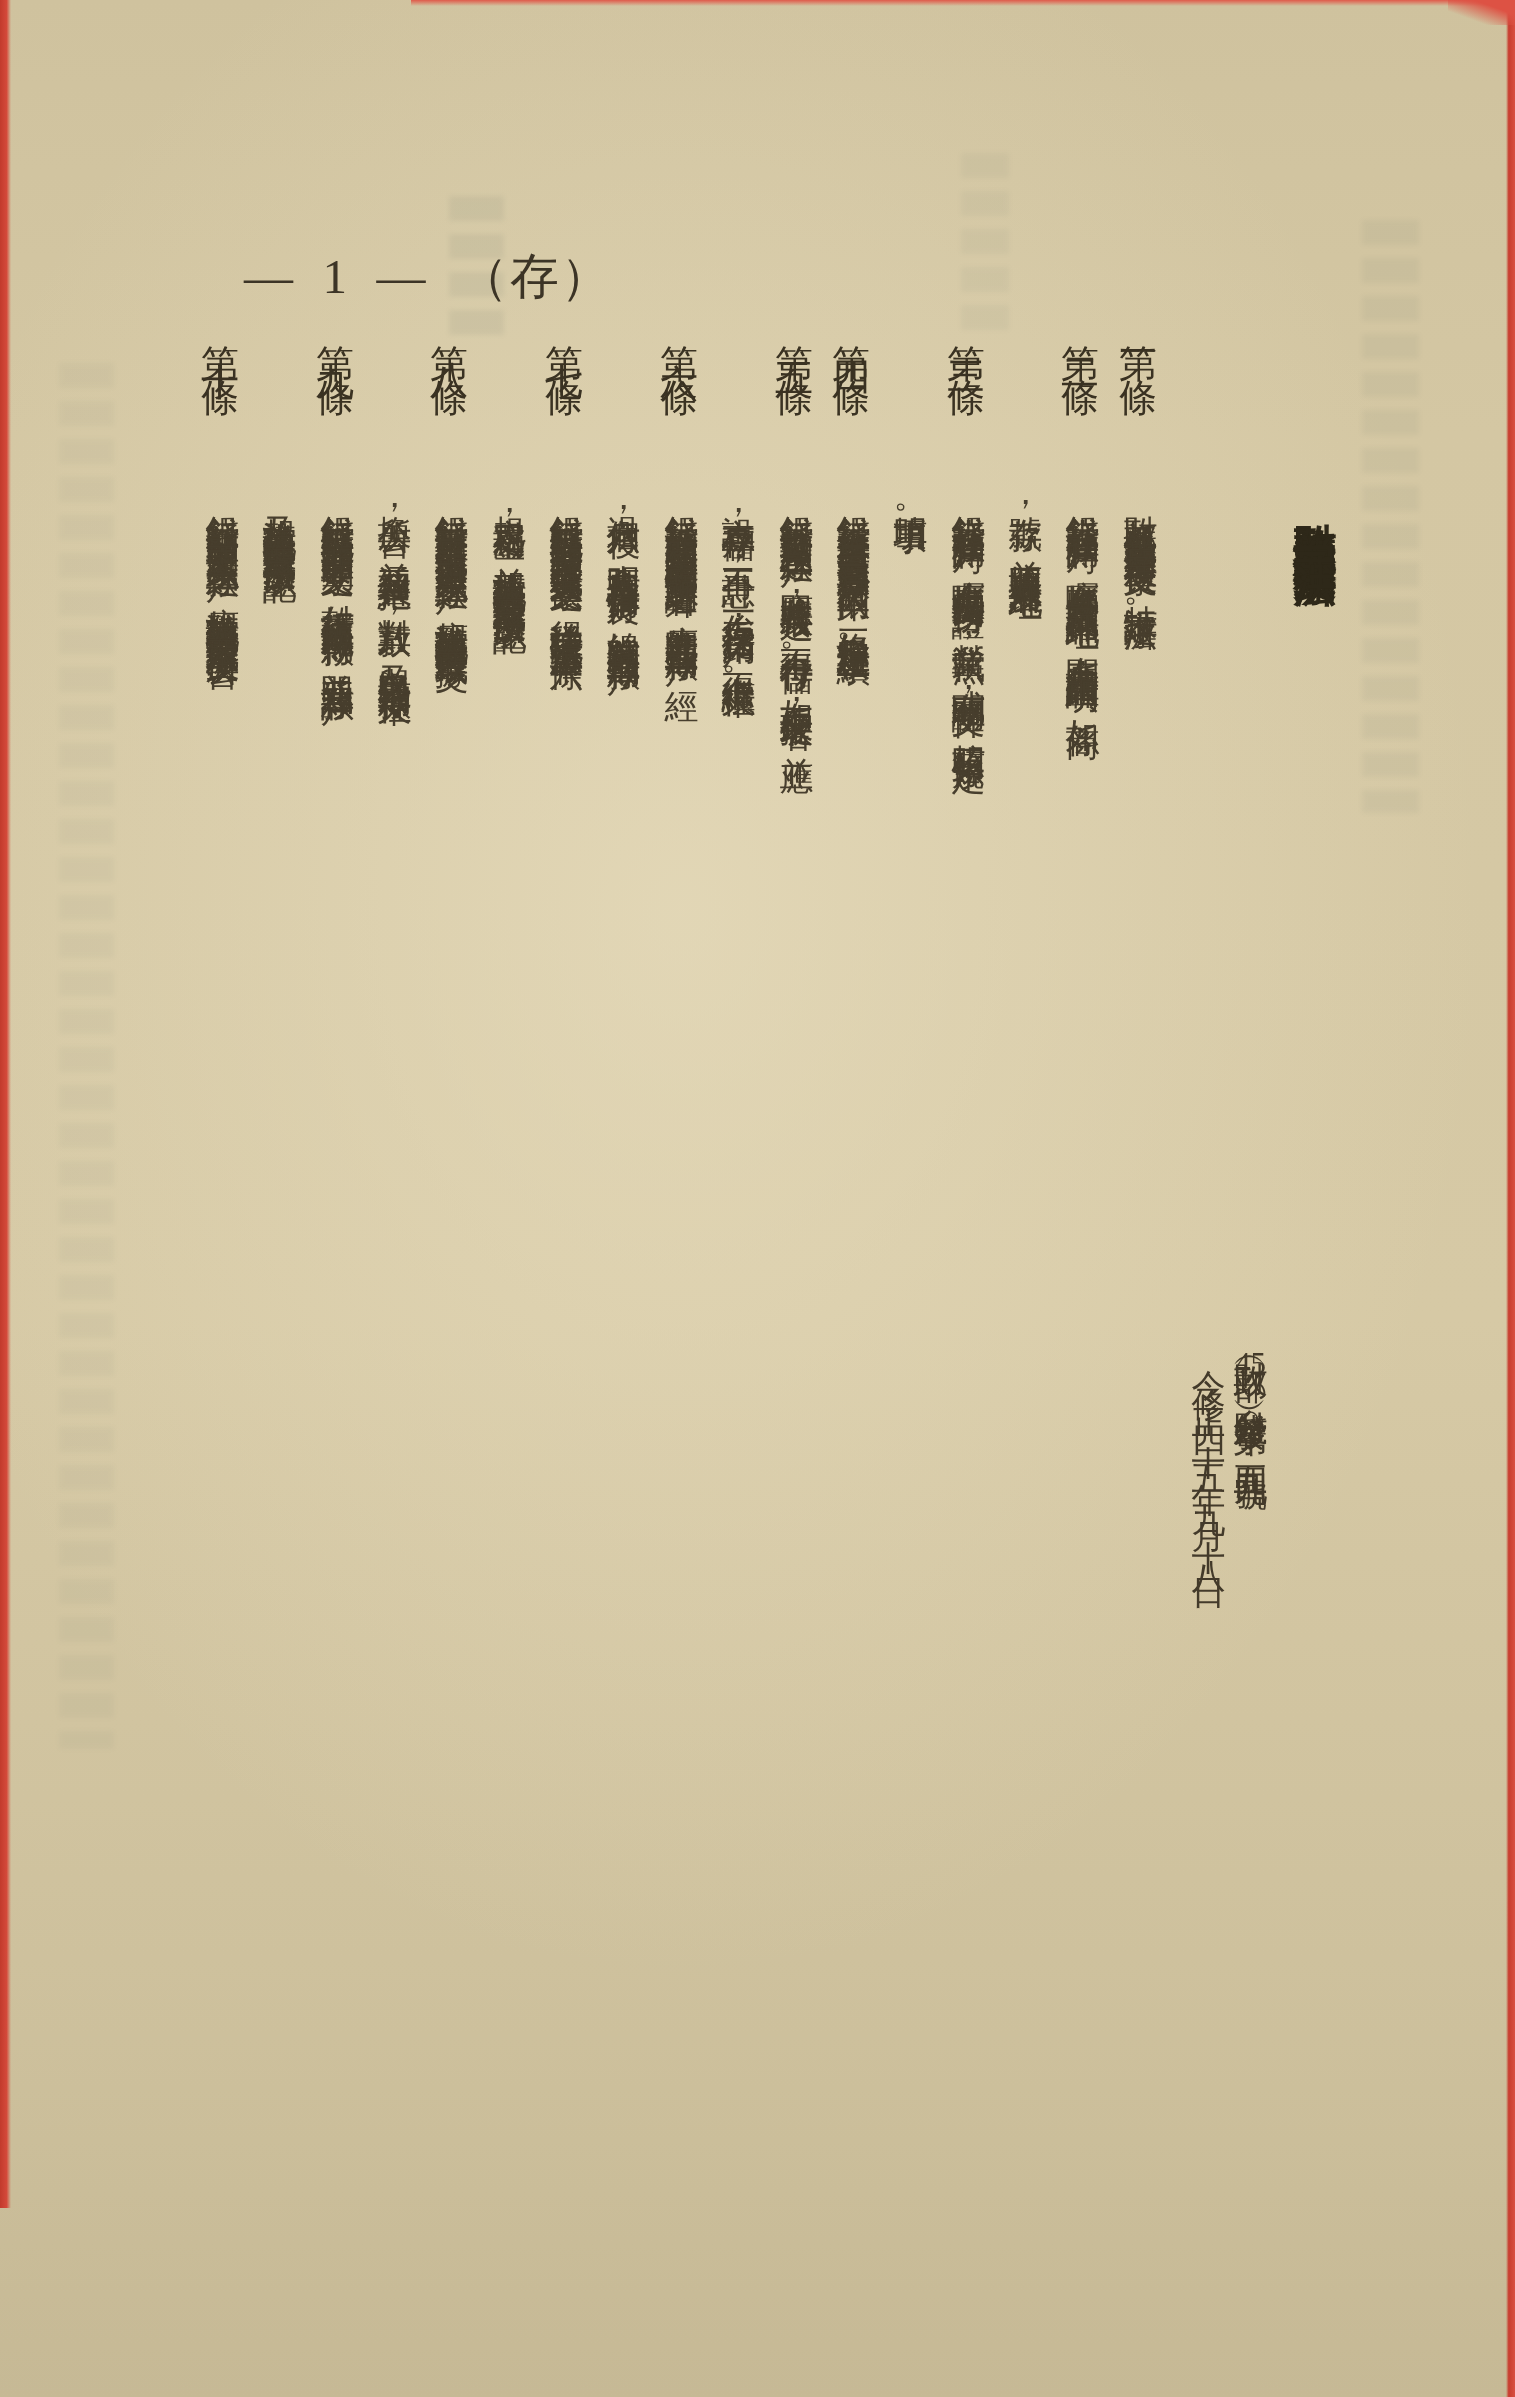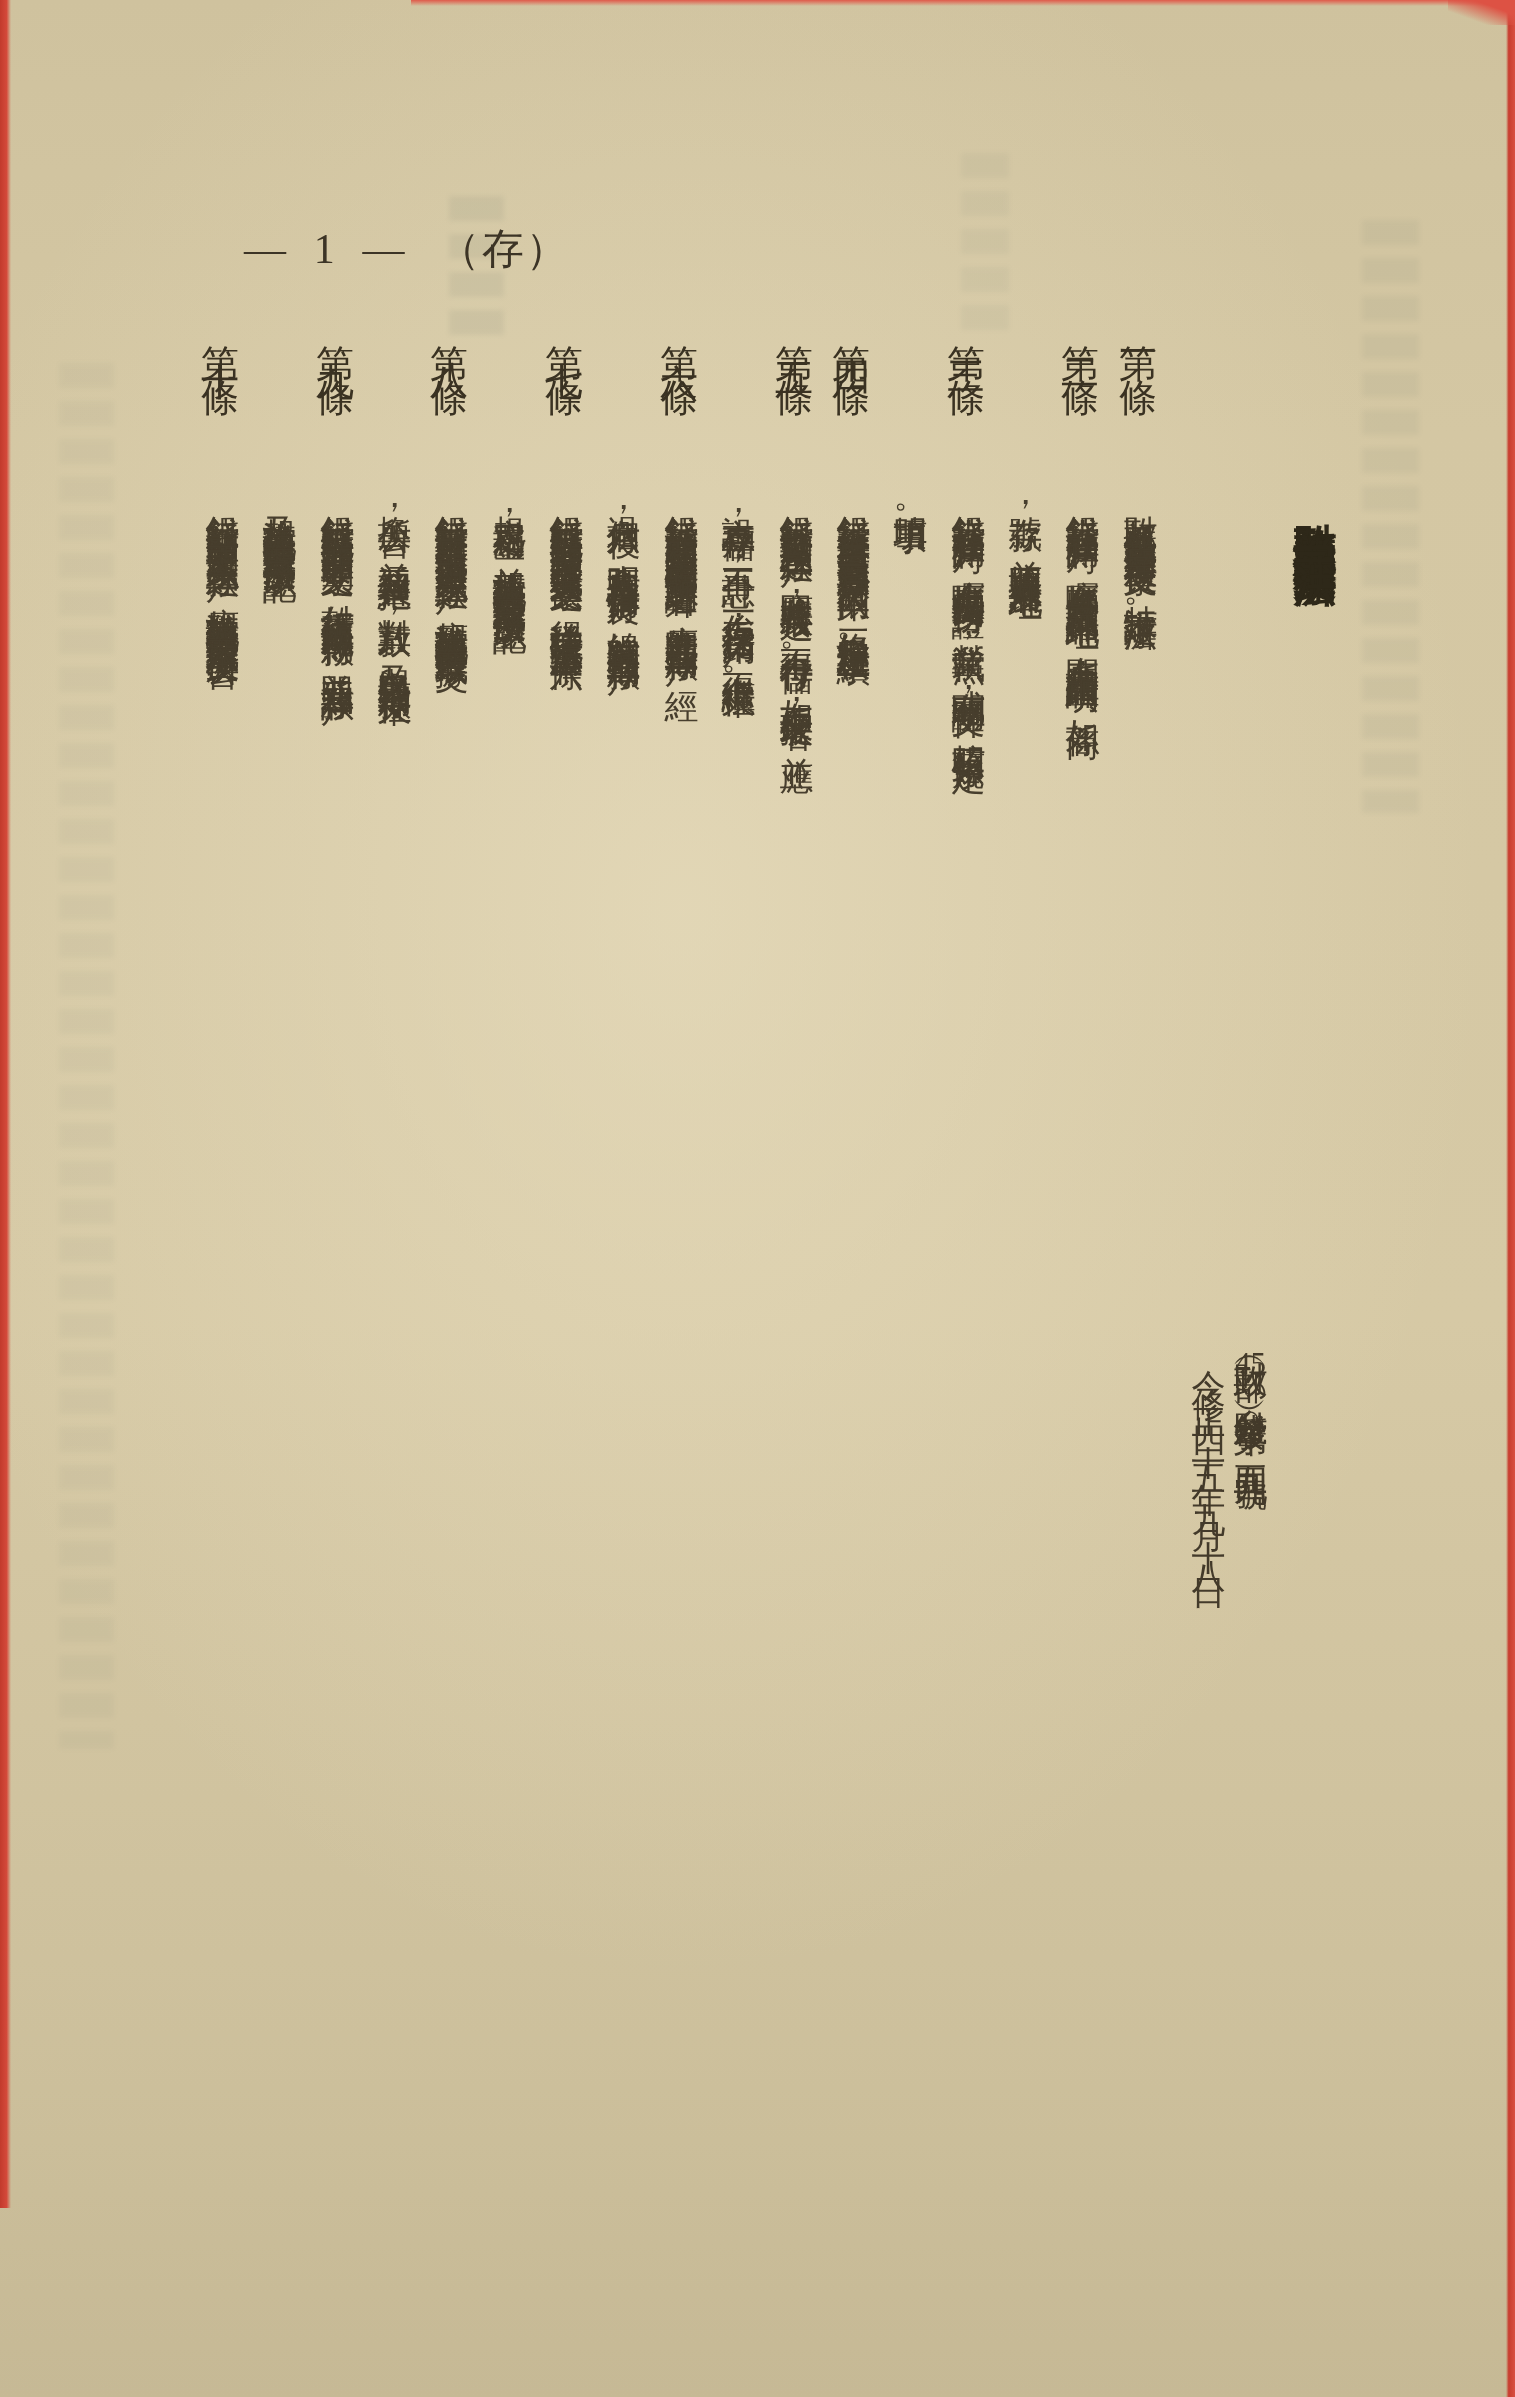--- a/index.html
+++ b/index.html
@@ -25,22 +25,22 @@
     background:linear-gradient(200deg,#dd5244 30%,rgba(221,82,68,0) 72%);}
   
   .ghost{position:absolute;opacity:.07;filter:blur(2.9px);background:
     repeating-linear-gradient(180deg,#5d6b60 0 25px,rgba(0,0,0,0) 25px 38px);}
   .g1{left:1362px;top:220px;width:57px;height:593px;}
   .g2{left:59px;top:363px;width:55px;height:1386px;opacity:.05;}
   .g3{left:449px;top:196px;width:55px;height:143px;opacity:.09;}
   .g4{left:961px;top:153px;width:48px;height:182px;opacity:.06;}
   
   .header{
-    position:absolute;left:244px;top:221px;height:50px;
-    font-size:42px;color:#3c3426;letter-spacing:8.6px;white-space:nowrap;text-align:center;
+    position:absolute;left:244px;top:244px;height:50px;
+    font-size:49px;color:#3c3426;letter-spacing:8.6px;white-space:nowrap;text-align:center;
   }
   .header .cat{margin-left:25px;letter-spacing:1.9px;}
 
   
   .vtext{
     position:absolute;
     writing-mode:vertical-rl;
     -webkit-writing-mode:vertical-rl;
     text-orientation:upright;
     line-height:1;

